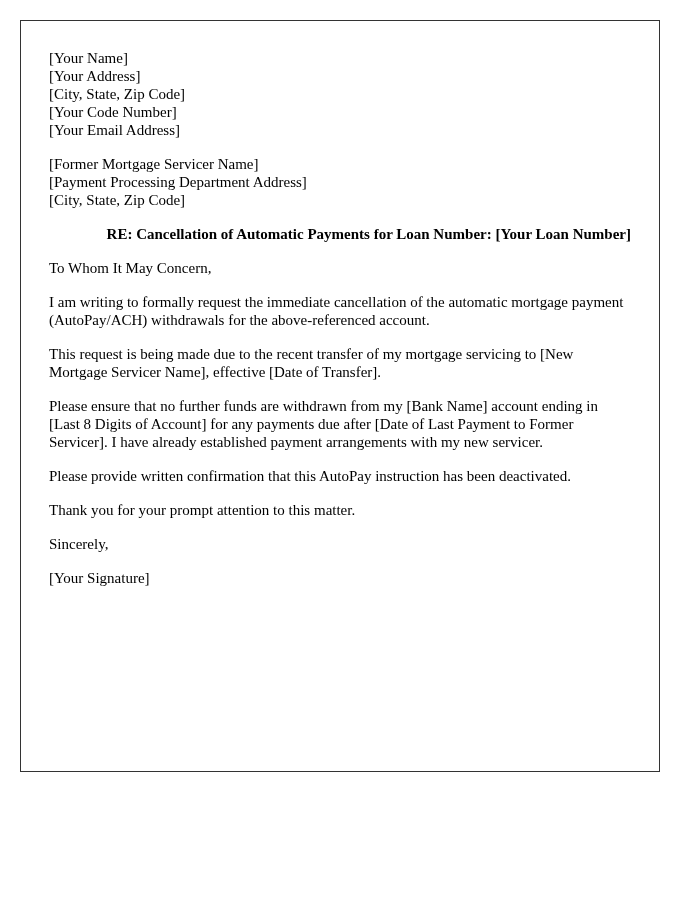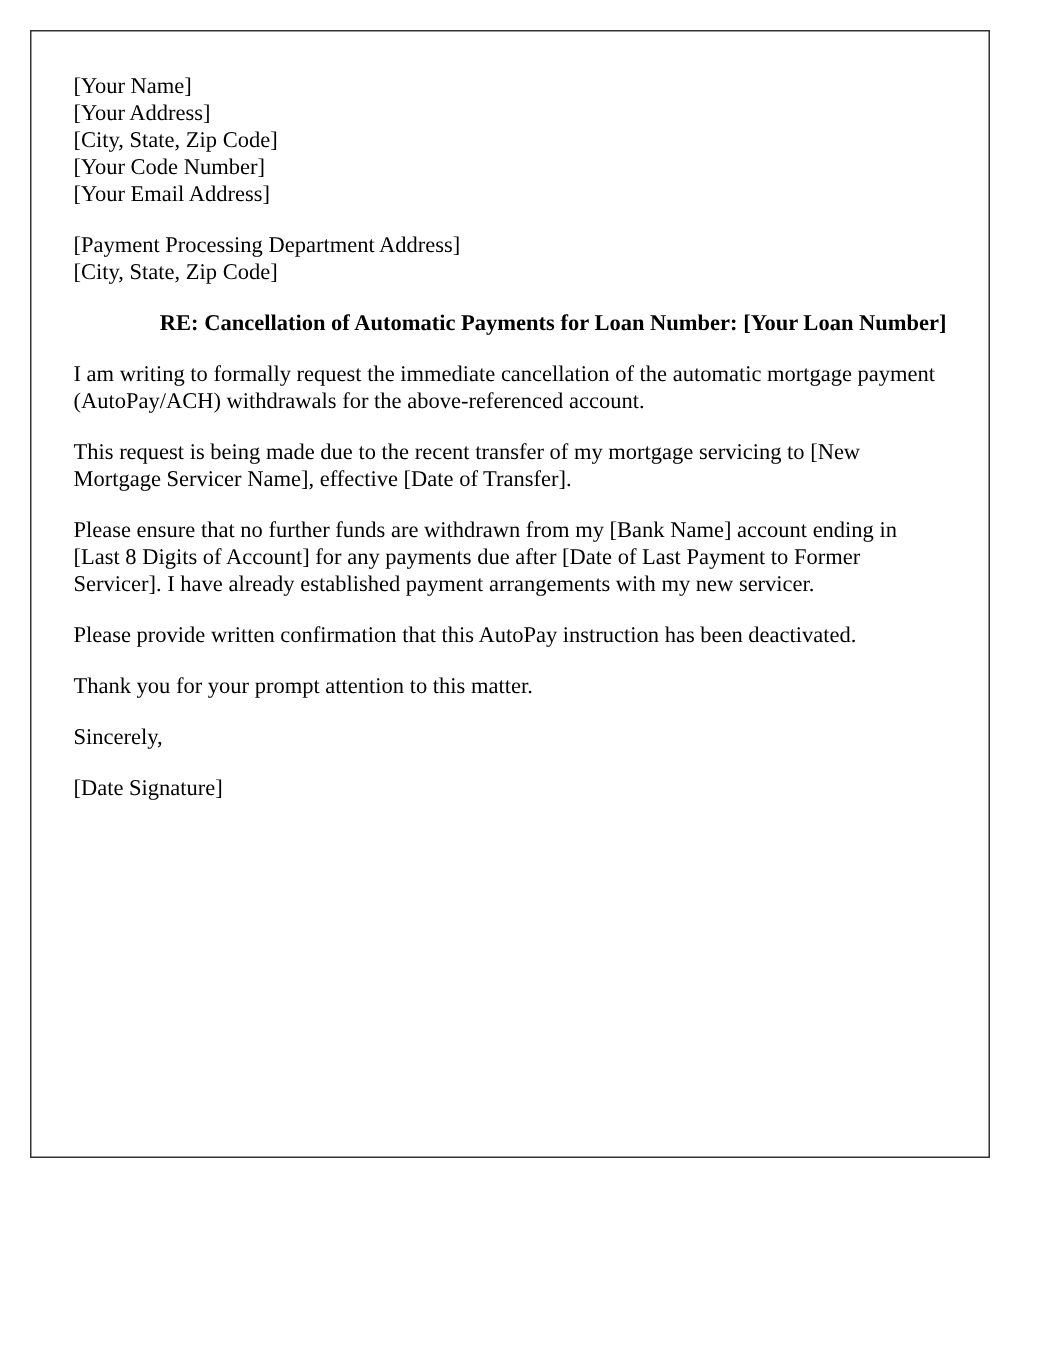--- a/index.html
+++ b/index.html
@@ -25,27 +25,29 @@
   <div class="block">
     <span class="line">[Your Name]</span>
     <span class="line">[Your Address]</span>
     <span class="line">[City, State, Zip Code]</span>
     <span class="line">[Your Code Number]</span>
     <span class="line">[Your Email Address]</span>
   </div>
 
 
   <div class="block">
+    <span class="line">[Former Mortgage Servicer Name]</span>
     <span class="line">[Payment Processing Department Address]</span>
     <span class="line">[City, State, Zip Code]</span>
   </div>
 
   <p class="subject">RE: Cancellation of Automatic Payments for Loan Number: [Your Loan Number]</p>
+  <p>To Whom It May Concern,</p>
 
   <p>I am writing to formally request the immediate cancellation of the automatic mortgage payment (AutoPay/ACH) withdrawals for the above-referenced account.</p>
   <p>This request is being made due to the recent transfer of my mortgage servicing to [New Mortgage Servicer Name], effective [Date of Transfer].</p>
   <p>Please ensure that no further funds are withdrawn from my [Bank Name] account ending in [Last 8 Digits of Account] for any payments due after [Date of Last Payment to Former Servicer]. I have already established payment arrangements with my new servicer.</p>
   <p>Please provide written confirmation that this AutoPay instruction has been deactivated.</p>
   <p>Thank you for your prompt attention to this matter.</p>
 
   <p>Sincerely,</p>
-  <p>[Date Signature]</p>
+  <p>[Your Signature]</p>
 </div>
 
 </body></html>

